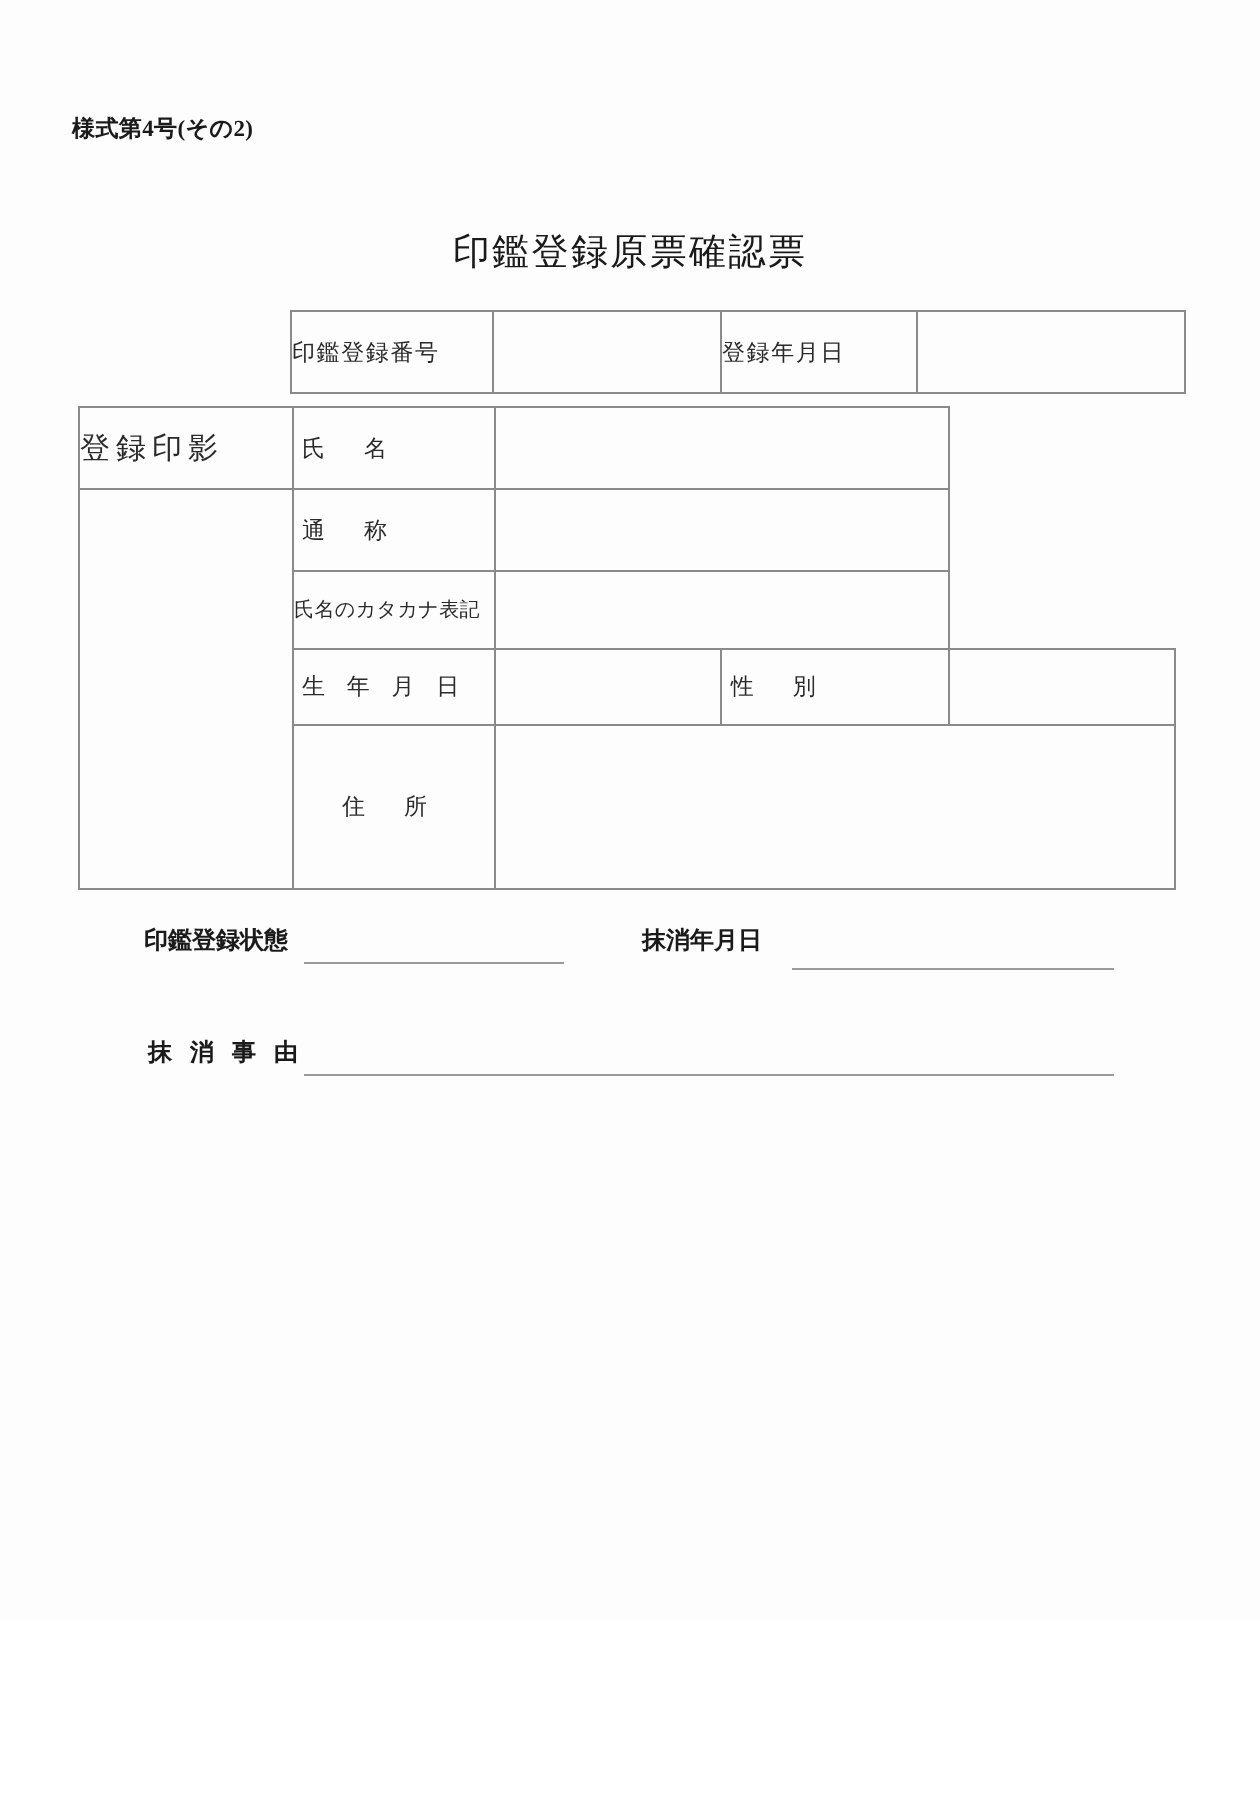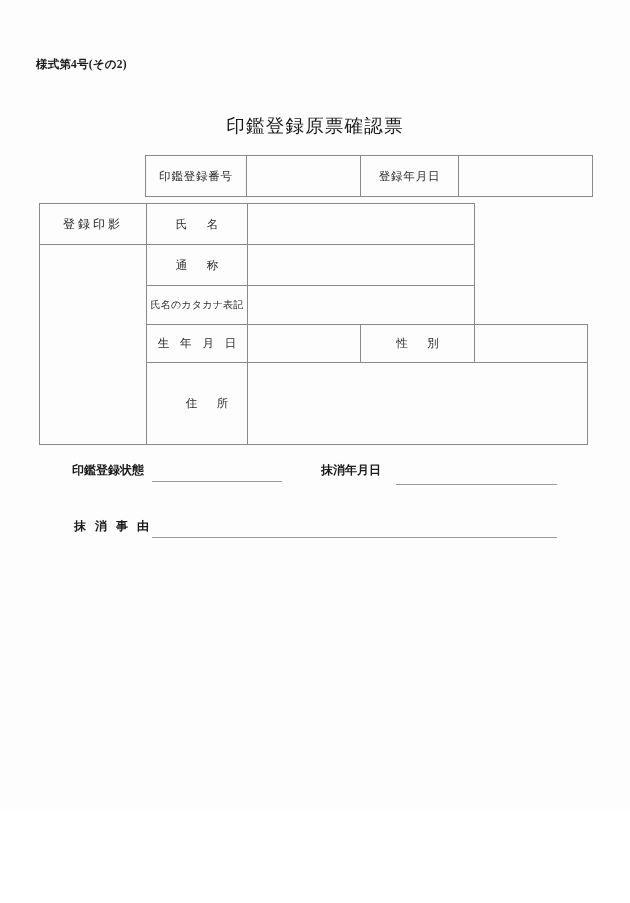--- a/index.html
+++ b/index.html
@@ -44,21 +44,21 @@
   .ftable {
     position: absolute;
     border-collapse: collapse;
     table-layout: fixed;
     background: #fdfdfd;
   }
   .ftable td {
     border: 1px solid #8a8a8a;
     padding: 0;
     font-size: 11.5px;
-    text-align: center;
+    text-align: left;
     vertical-align: middle;
     color: #2a2a2a;
   }
 
   
   #top-table {
     left: 145px;
     top: 155px;
     width: 443px;
   }
@@ -69,21 +69,21 @@
   #main-table {
     left: 39px;
     top: 203px;
     width: 549px;
   }
   .seal-col {
     width: 106px;
     vertical-align: middle;
   }
   .seal-label {
-    font-size: 12px;
+    font-size: 15px;
     letter-spacing: 3px;
     text-indent: 3px;
   }
   .label-cell {
     width: 100px;
     letter-spacing: 4px;
     text-indent: 4px;
   }
   .label-cell.tight {
     letter-spacing: 0.2px;

